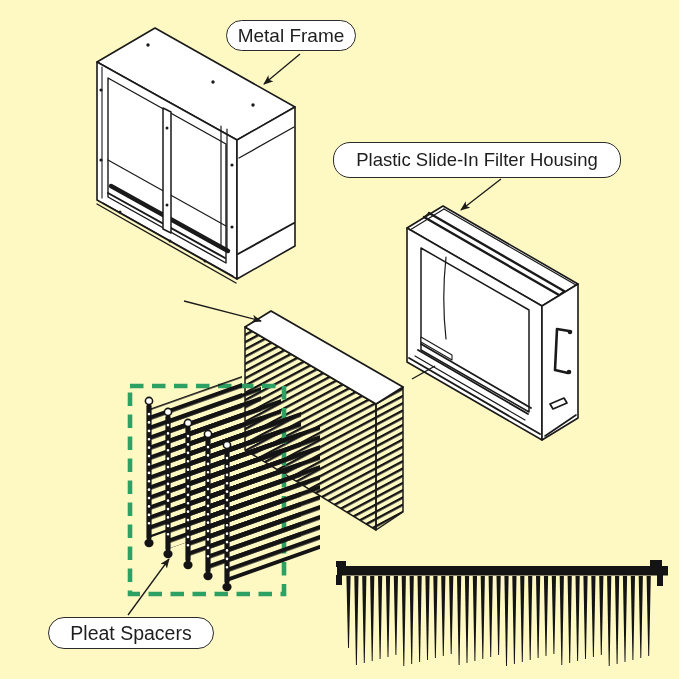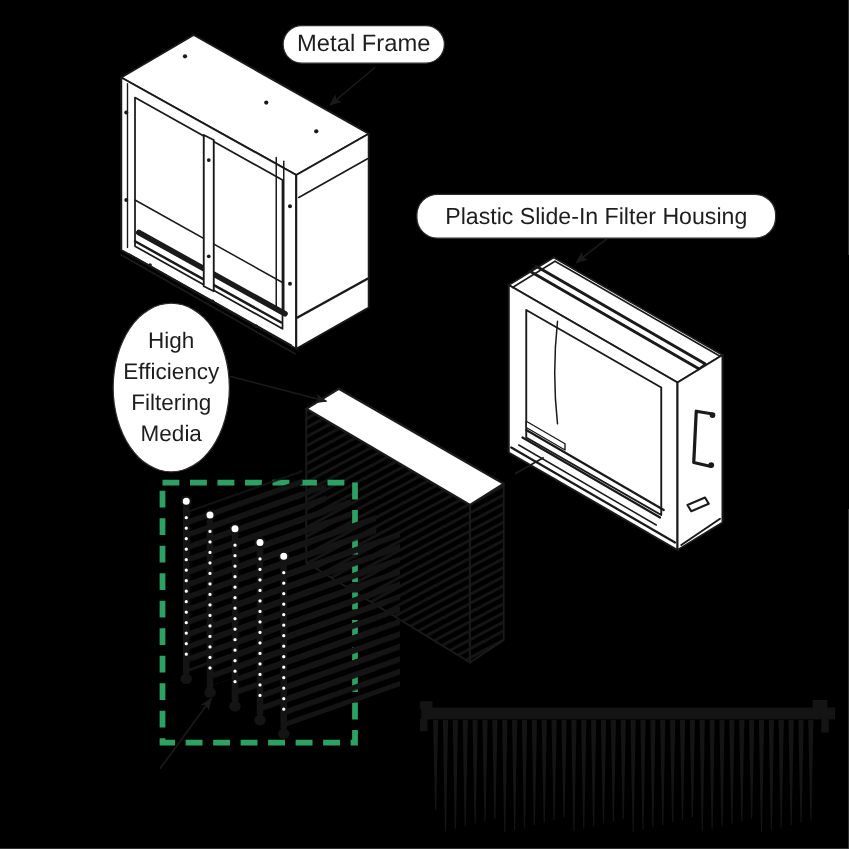--- a/index.html
+++ b/index.html
@@ -9,38 +9,38 @@
     font-family:"Liberation Sans", sans-serif;
     color:#1e1e1e;
   }
   .canvas svg{position:absolute;left:0;top:0;}
   .pill{
     position:absolute;background:#ffffff;border:1.6px solid #2b2b2b;
     border-radius:17px;display:flex;align-items:center;justify-content:center;
     white-space:nowrap;box-sizing:border-box;
   }
   #label-metal-frame{left:226px;top:20px;width:130px;height:31px;font-size:19px;}
-  #label-housing{left:333px;top:155px;width:288px;height:36px;font-size:18.5px;}
+  #label-housing{left:333px;top:142px;width:288px;height:36px;font-size:18.5px;}
   #label-pleat-spacers{left:48px;top:617px;width:166px;height:32px;font-size:19.5px;}
   .ellipse-label{
     position:absolute;left:90px;top:242px;width:94px;height:136px;
     background:#ffffff;border:1.8px solid #2b2b2b;border-radius:50%;
     display:flex;flex-direction:column;align-items:center;justify-content:center;
     font-size:18px;line-height:25px;text-align:center;box-sizing:border-box;
   }
   .product-title{
     position:absolute;left:347px;top:534px;width:320px;
     font-family:"Liberation Serif", serif;font-weight:bold;font-size:22px;
     color:#3a8d58;letter-spacing:0.2px;
   }
 </style>
 </head>
 <body>
 
-<div class="canvas" style="background: #000000;">
+<div class="canvas" style="background: #fef9c3;">
 
   <svg width="679" height="679" viewBox="0 0 679 679">
     <defs>
       <marker id="ah" markerWidth="12" markerHeight="10" refX="9" refY="4" orient="auto" markerUnits="userSpaceOnUse">
         <path d="M0,0 L10,4 L0,8 L2.5,4 Z" fill="#1a1a1a"></path>
       </marker>
       <pattern id="pleat" width="8" height="6.4" patternUnits="userSpaceOnUse" patternTransform="rotate(-28 0 0)">
         <rect width="8" height="2.4" fill="#141414"></rect>
       </pattern>
       <pattern id="tines" width="10" height="9.4" patternUnits="userSpaceOnUse" patternTransform="rotate(-19.5 0 0)">
@@ -209,21 +209,18 @@
   </svg>
 
   <div class="pill" id="label-metal-frame">
     <span>Metal Frame</span>
   </div>
 
   <div class="pill" id="label-housing">
     <span>Plastic Slide-In Filter Housing</span>
   </div>
 
-  <div class="ellipse-label">
-    <span>High</span>
-    <span>Efficiency</span>
-    <span>Filtering</span>
-    <span>Media</span>
+
+  <div class="pill" id="label-pleat-spacers">
+    <span>Pleat Spacers</span>
   </div>
 
-
 </div>
 
 </body></html>

